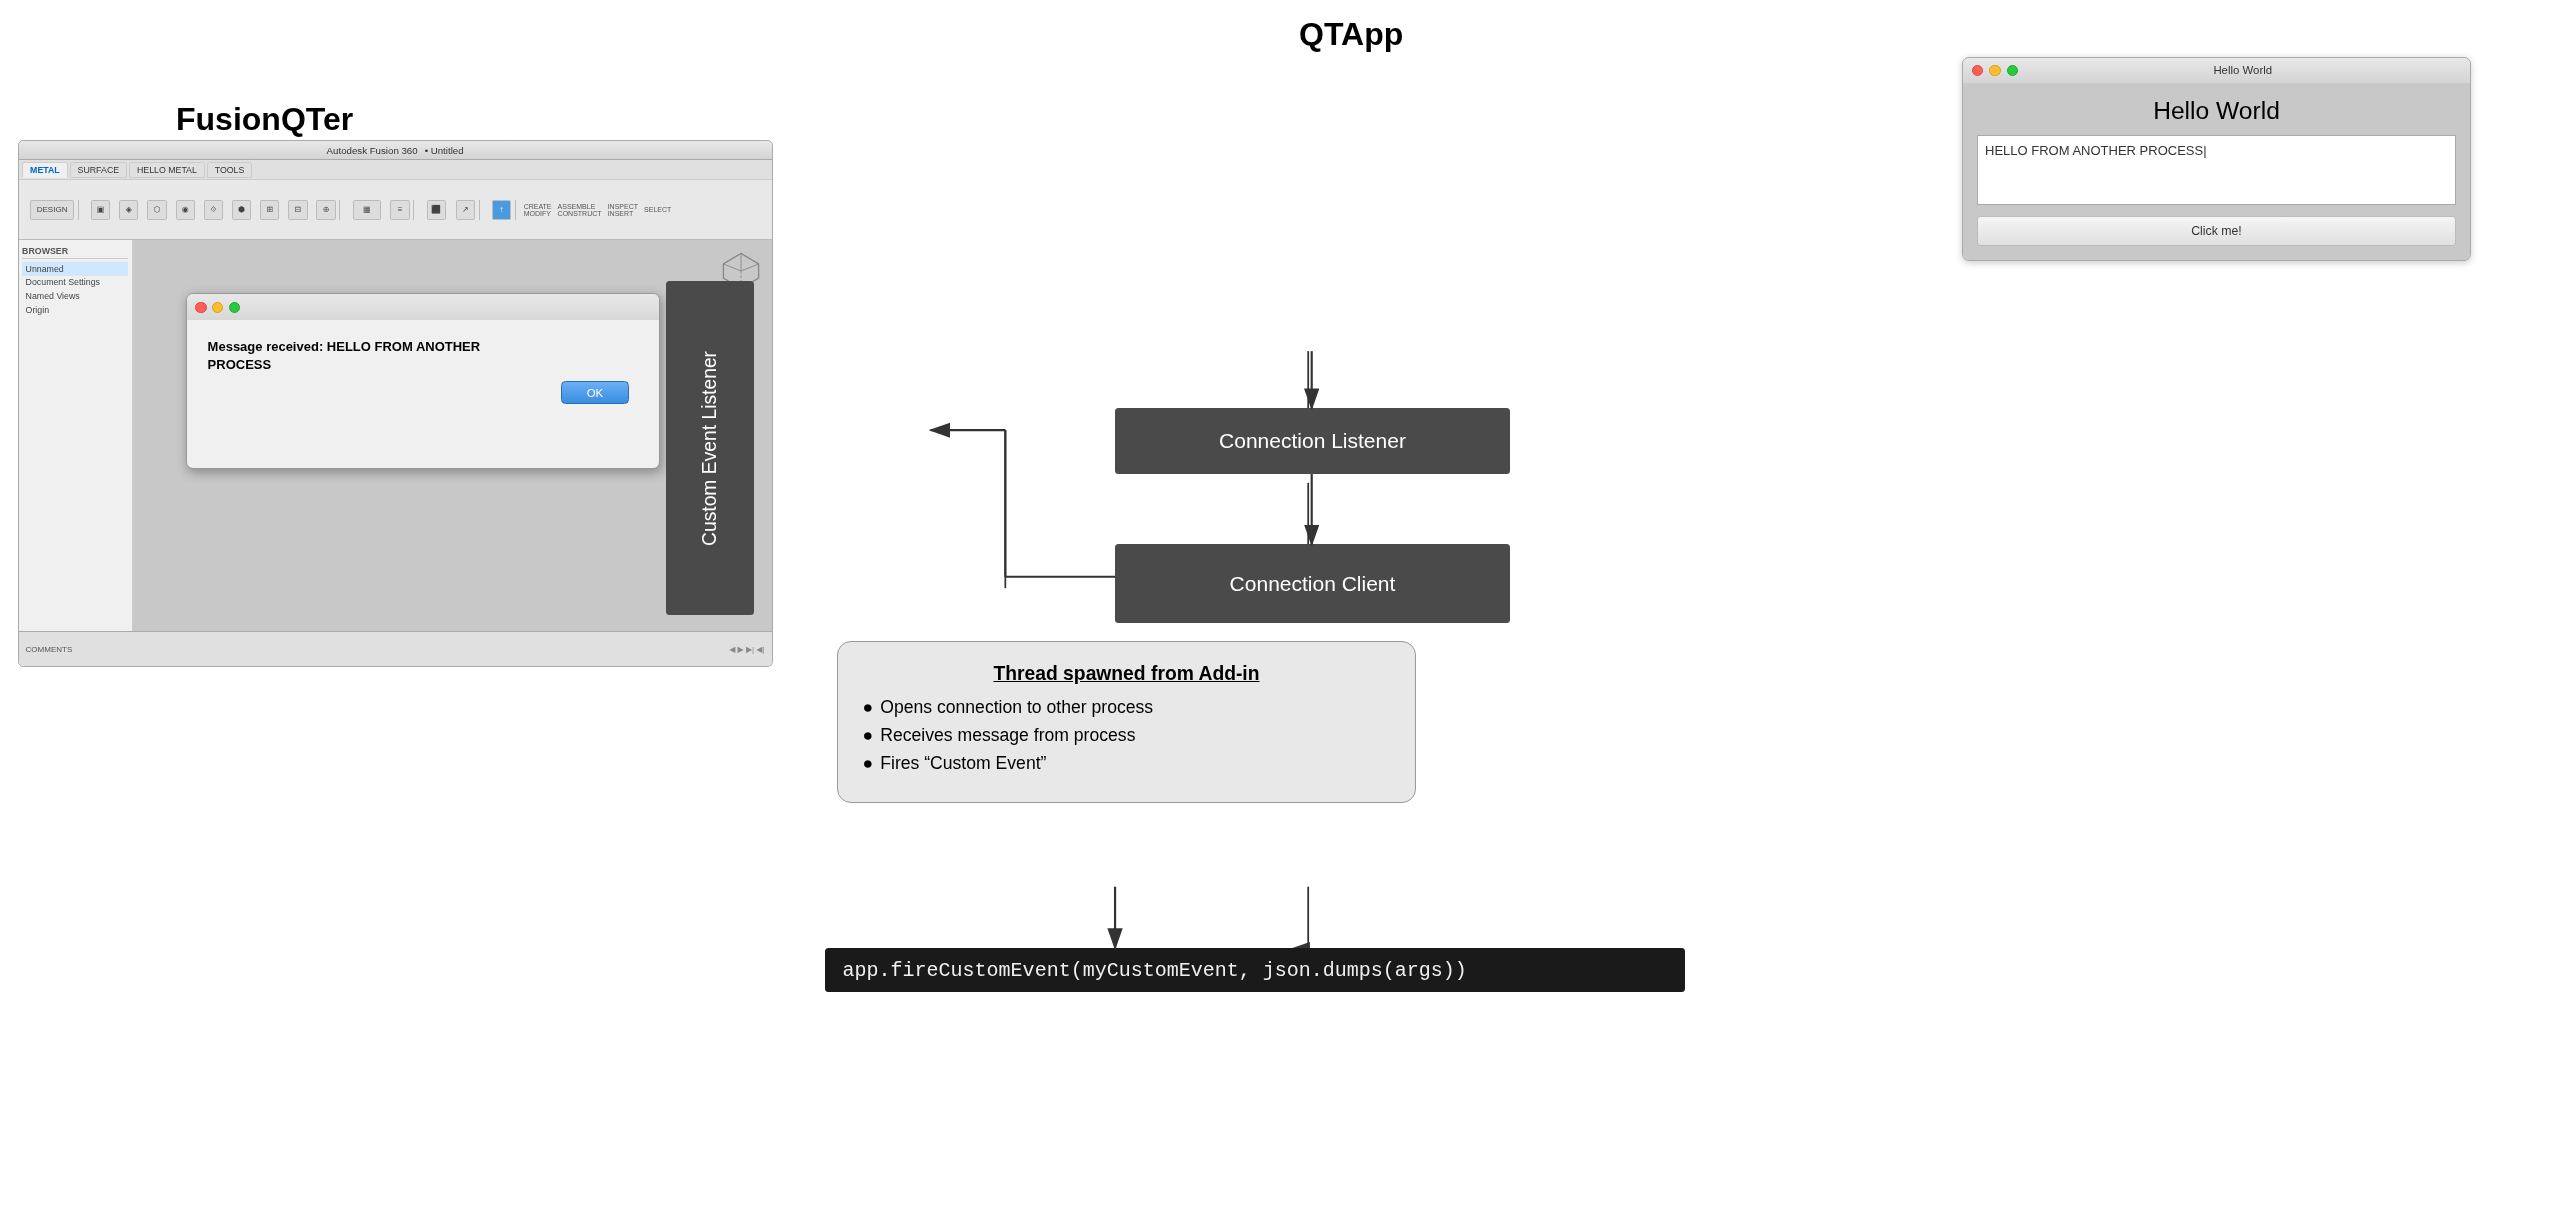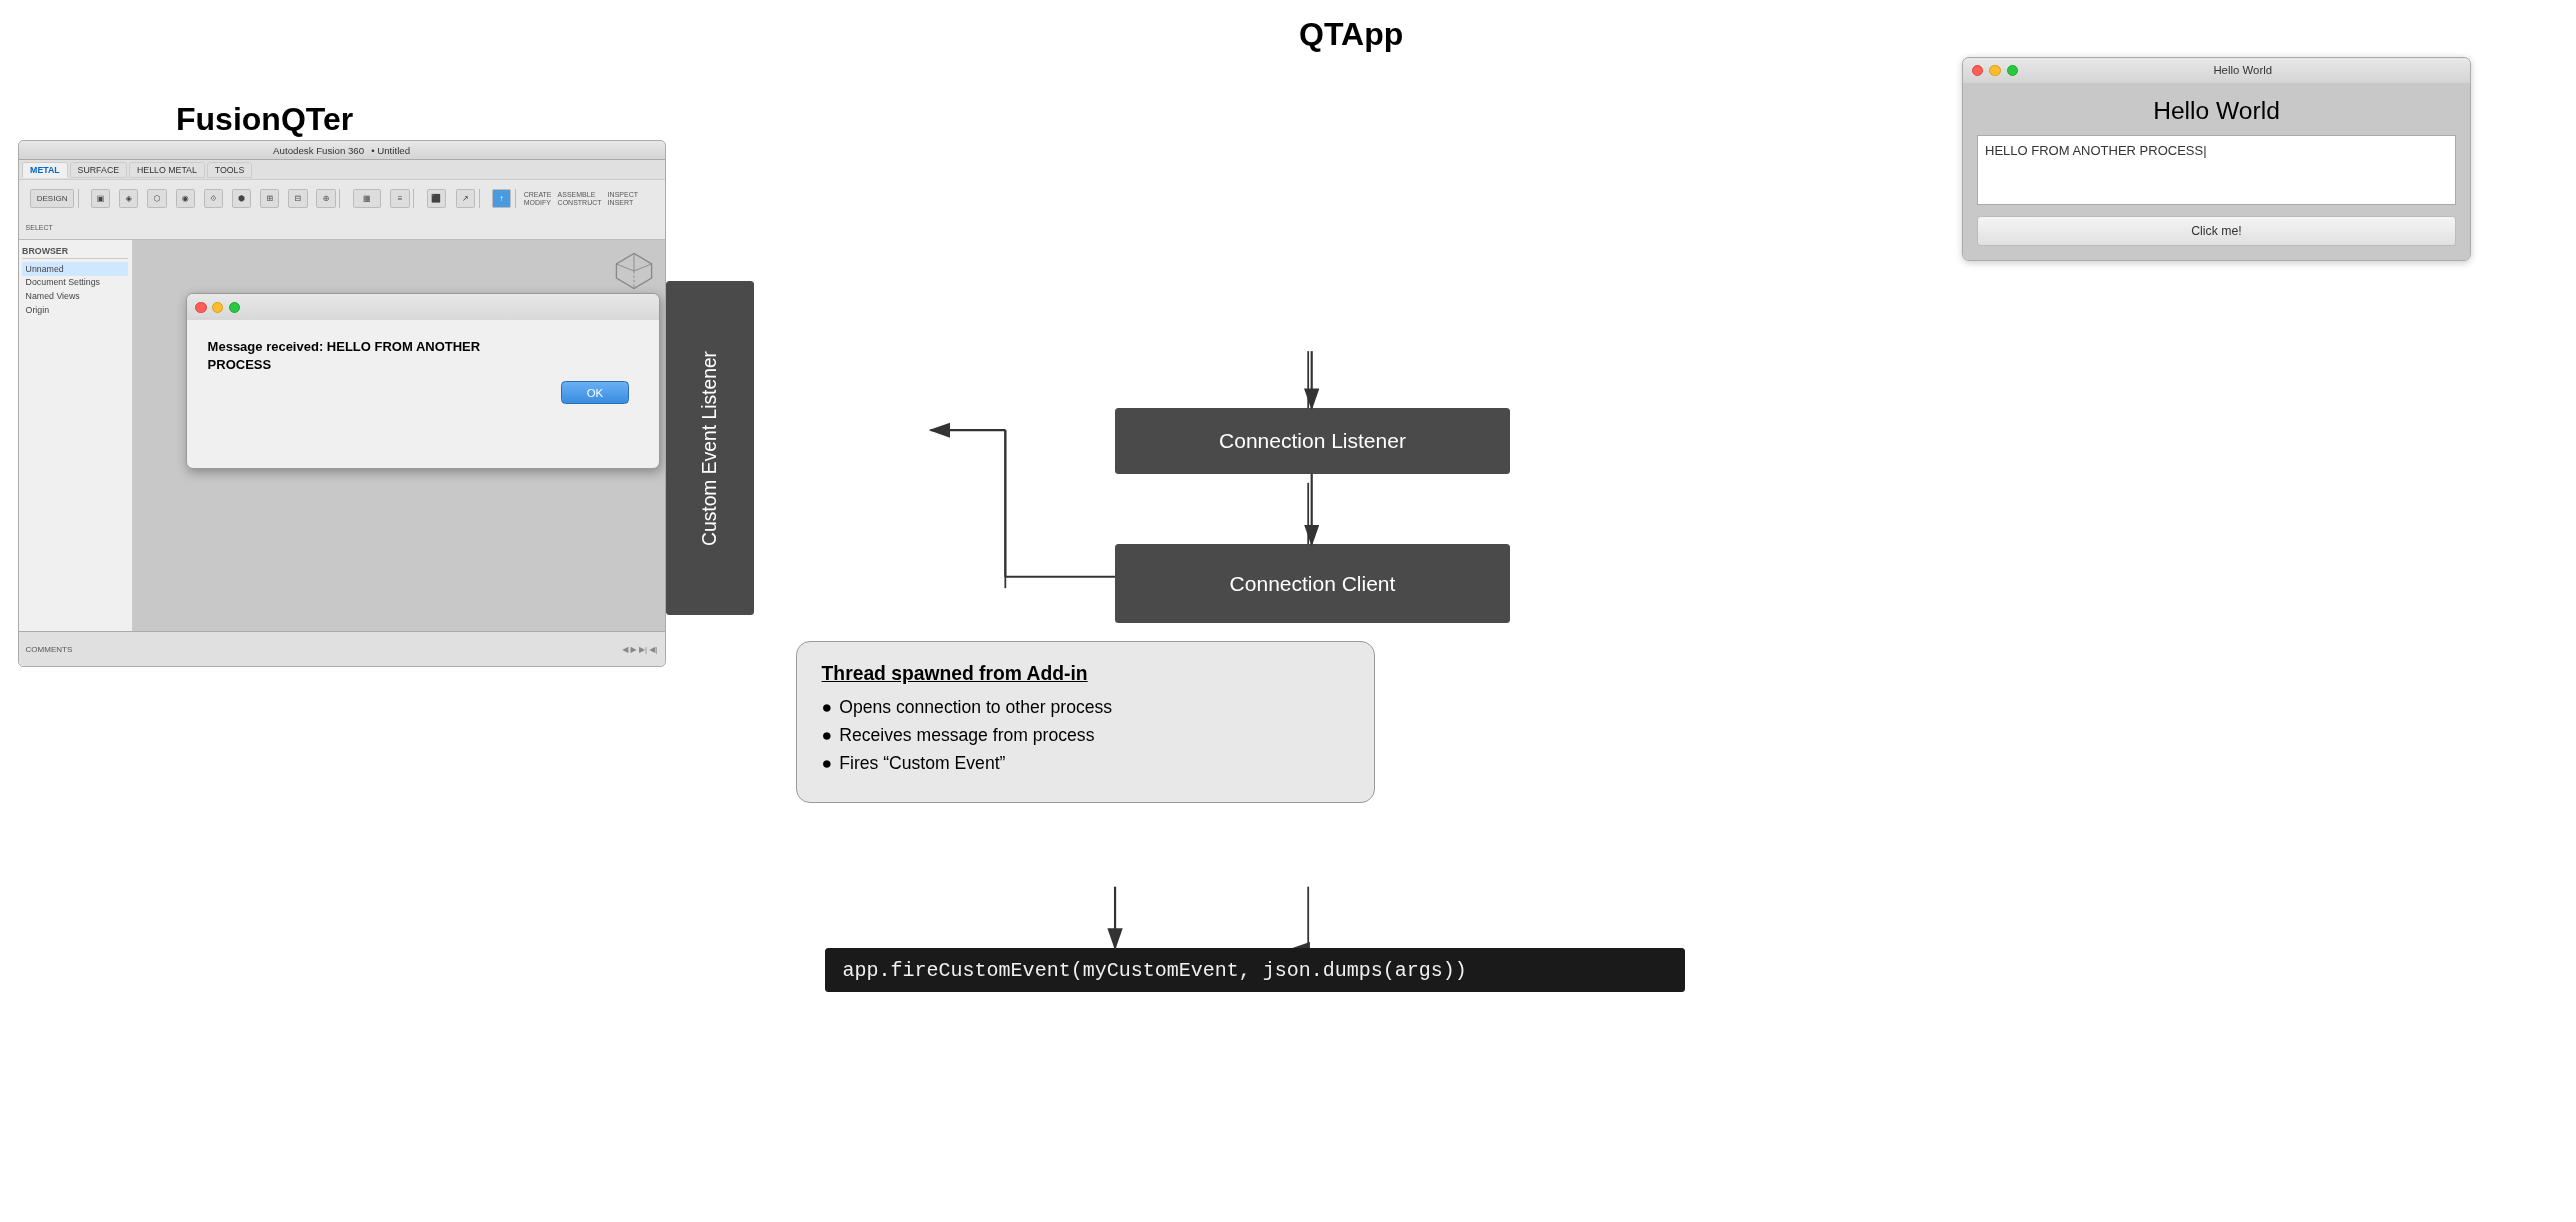--- a/index.html
+++ b/index.html
@@ -18,21 +18,21 @@
       font-weight: 700;
       color: #000;
       position: absolute;
     }
 
     
     .fusion-window {
       position: absolute;
       top: 140px;
       left: 17.6px;
-      width: 648px;
+      width: 755px;
       height: 527px;
       background: #d0d0d0;
       border: 0.9px solid #aaa;
       border-radius: 5.3px;
       overflow: hidden;
     }
     .fusion-titlebar {
       background: linear-gradient(to bottom, #e8e8e8, #d4d4d4);
       height: 19.3px;
       display: flex;
@@ -462,21 +462,21 @@
       <span>HELLO FROM ANOTHER PROCESS|</span>
     </div>
     <div class="qt-click-btn">Click me!</div>
   </div>
 </div>
 
 <div class="dark-box" style="left: 1115px; top: 408px; width: 395px; height: 66px; font-size: 21px;">Connection Listener</div>
 
 <div class="dark-box" style="left: 1115px; top: 544px; width: 395px; height: 79px; font-size: 21px;">Connection Client</div>
 
-<div class="thread-box" style="left: 796px; top: 641px; width: 579px;">
+<div class="thread-box" style="left: 837px; top: 641px; width: 579px; text-align: center;">
   <div class="thread-title">Thread spawned from Add-in</div>
   <div class="thread-item">
     <span class="bullet">●</span>
     <span>Opens connection to other process</span>
   </div>
   <div class="thread-item">
     <span class="bullet">●</span>
     <span>Receives message from process</span>
   </div>
   <div class="thread-item">

